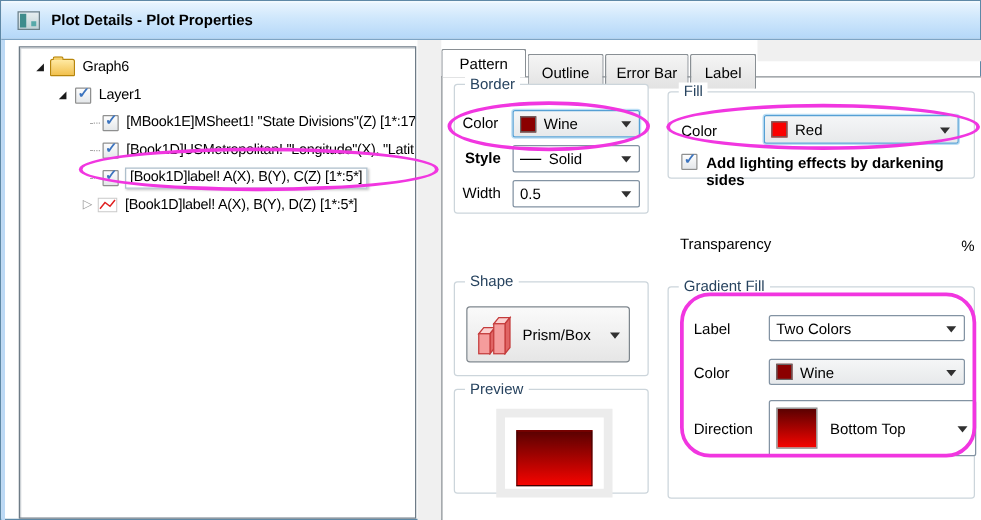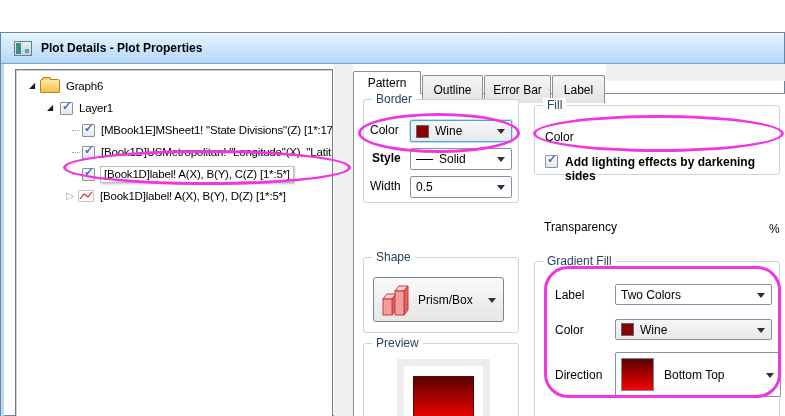--- a/index.html
+++ b/index.html
@@ -1,21 +1,21 @@
 <!DOCTYPE html>
 <html><head>
 <meta charset="utf-8">
 <style>
   html,body { margin:0; padding:0; }
   body {
     width:785px; height:416px; position:relative; overflow:hidden;
     font-family:"Liberation Sans", sans-serif; font-size:12px; color:#000;
     background:#fff;
   }
-  .window { position:absolute; inset:0; border:1px solid #5e88a6; box-sizing:border-box; background:#fff;margin-top:32px; }
+  .window { position:absolute; inset:0; border:1px solid #5e88a6; box-sizing:border-box; background:#fff; }
 
   
   .titlebar {
     position:absolute; left:0; top:0; right:0; height:31px;
     background:linear-gradient(#eaf5fe 0%, #cfe7fc 45%, #b4d7f8 100%);
     border-bottom:1px solid #7ea4c4; box-shadow:inset 0 1px 0 #f6fbff;
     display:flex; align-items:center; padding-left:13px; gap:9px; box-sizing:border-box;
   }
   .title-icon { width:16px; height:13px; background:linear-gradient(#e6eef0,#c2d3d6); border:1px solid #6b7f87; position:relative; flex:0 0 16px; }
   .title-icon::before { content:""; position:absolute; left:1px; top:1px; bottom:1px; width:5px; background:#3e8c8c; }
@@ -194,20 +194,25 @@
     <span class="glabel" style="left:6px; top:79px;">Width</span>
     <div class="combo" style="left:46px; top:76px; width:102px;">
       <span>0.5</span>
       <span class="arrow"></span>
     </div>
   </div>
 
   <div class="group" style="left:533px; top:72px; width:246px; height:70px;">
     <span class="gtitle">Fill</span>
     <span class="glabel" style="left:10px; top:24px;">Color</span>
+    <div class="combo face focus" style="left:76px; top:18px; width:156px; height:23px;">
+      <span class="swatch" style="background-color: rgb(250, 0, 0);"></span>
+      <span>Red</span>
+      <span class="arrow"></span>
+    </div>
     <span class="cb" style="position:absolute; left:10px; top:49px;">
         <span class="mark">✓</span>
       </span>
     <span class="glabel" style="left:30px; top:49px;font-weight:bold;">Add lighting effects by darkening sides</span>
   </div>
 
   <span class="glabel" style="left:543px; top:187px; z-index:2;">Transparency</span>
   <div class="slider">
     <div class="slider-track"></div>
     <div class="slider-thumb"></div>

